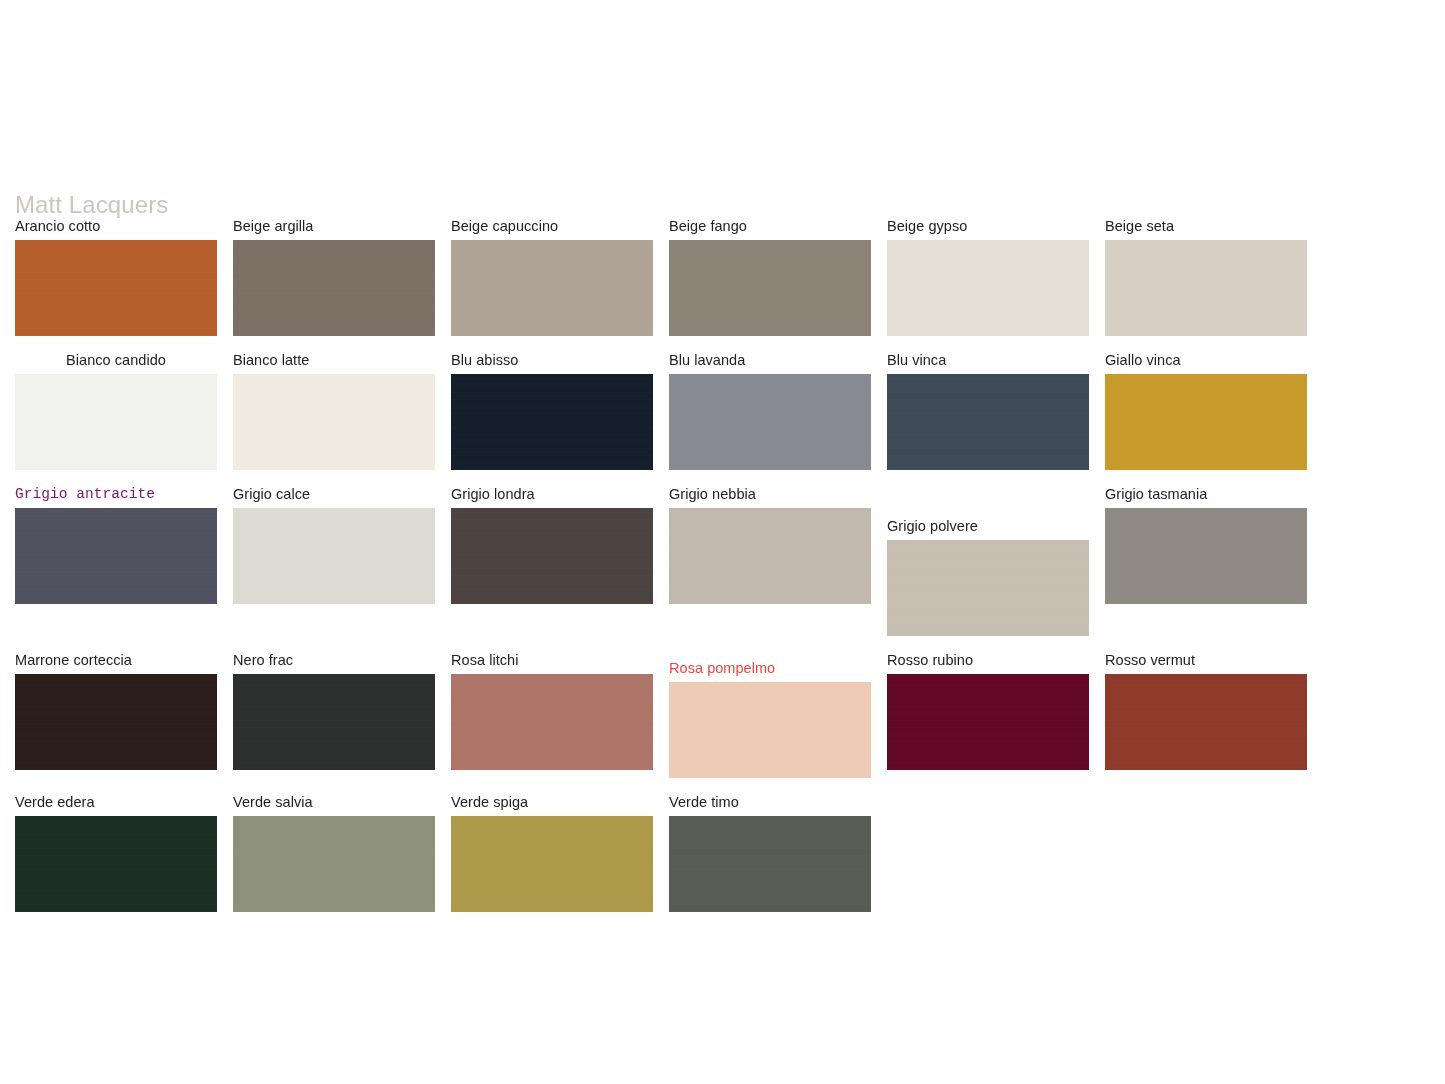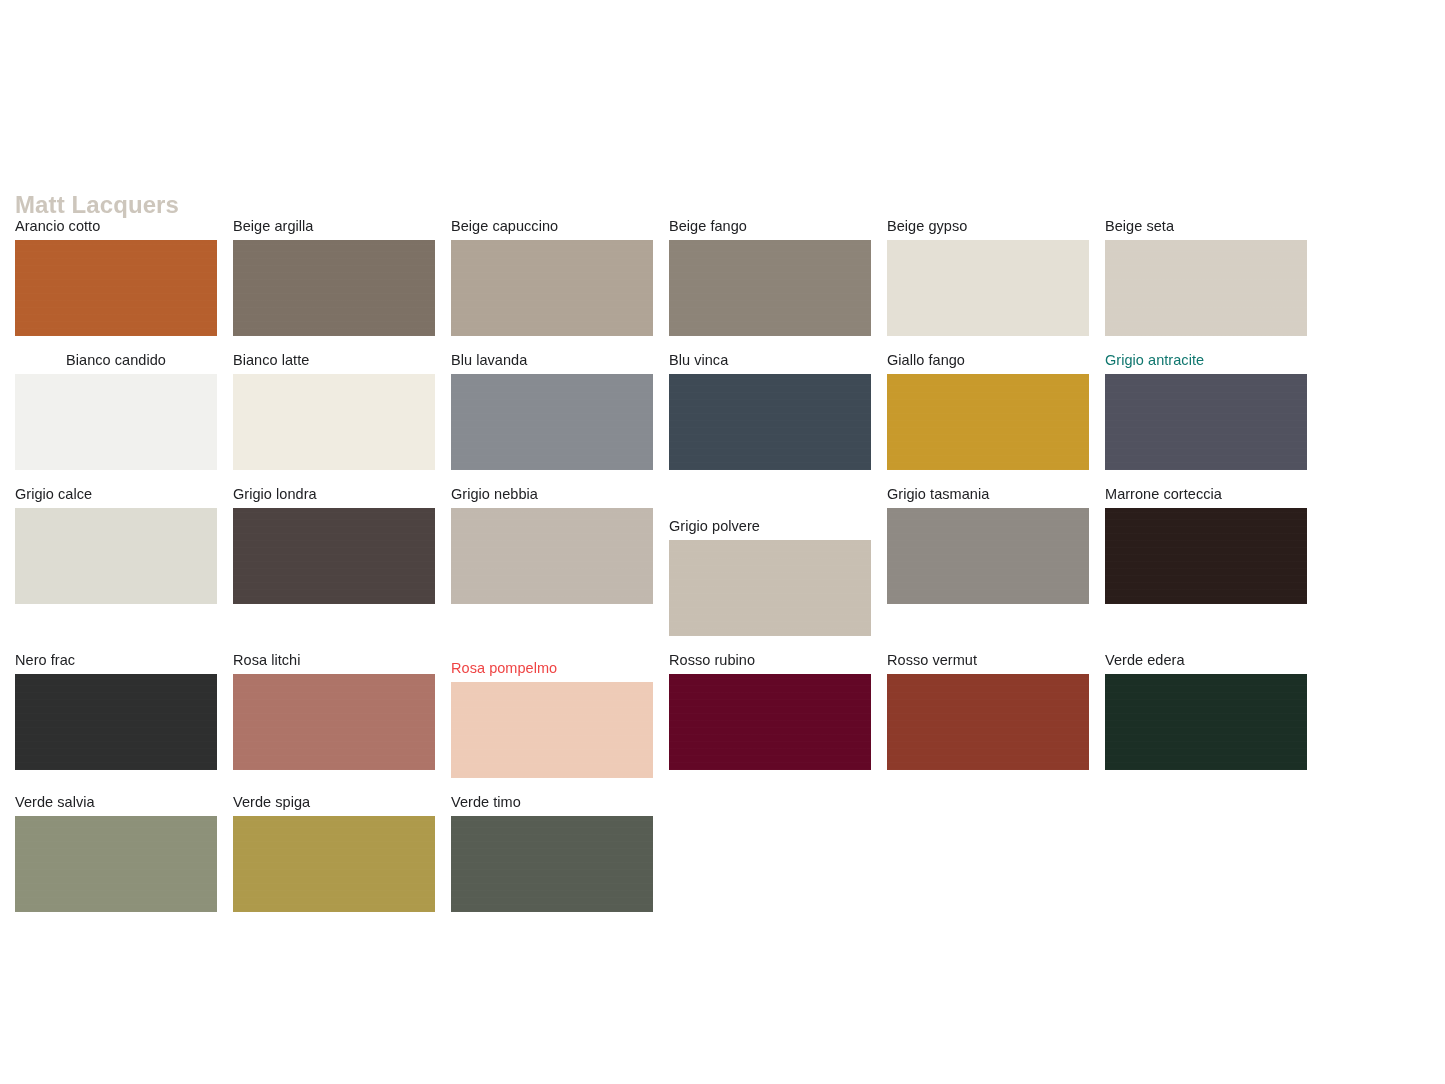--- a/index.html
+++ b/index.html
@@ -19,21 +19,21 @@
     position: relative;
     width: 1445px;
     height: 1084px;
     background: #ffffff;
   }
   .palette-title {
     position: absolute;
     left: 15px;
     top: 176px;
     font-size: 24px;
-    font-weight: 700;
+    font-weight: 400;
     letter-spacing: 0.1px;
     line-height: 1.1;
     color: #cdc6bc;
     white-space: nowrap;
   }
   .swatch-grid {
     position: absolute;
     left: 15px;
     top: 218px;
     width: 1420px;
@@ -114,33 +114,37 @@
       </div>
       <div class="swatch-cell">
         <span class="swatch-label" style="color: rgb(32, 33, 36); text-align: center;">Bianco candido</span>
         <span class="swatch-chip" style="background-color: rgb(241, 241, 238);"></span>
       </div>
       <div class="swatch-cell">
         <span class="swatch-label" style="color: rgb(32, 33, 36);">Bianco latte</span>
         <span class="swatch-chip" style="background-color: rgb(240, 236, 225);"></span>
       </div>
       <div class="swatch-cell">
+        <span class="swatch-label" style="color: rgb(32, 33, 36);">Blu abisso</span>
+        <span class="swatch-chip" style="background-color: rgb(21, 31, 44);"></span>
+      </div>
+      <div class="swatch-cell">
         <span class="swatch-label" style="color: rgb(32, 33, 36);">Blu lavanda</span>
         <span class="swatch-chip" style="background-color: rgb(135, 139, 145);"></span>
       </div>
       <div class="swatch-cell">
         <span class="swatch-label" style="color: rgb(32, 33, 36);">Blu vinca</span>
         <span class="swatch-chip" style="background-color: rgb(62, 74, 85);"></span>
       </div>
       <div class="swatch-cell">
-        <span class="swatch-label" style="color: rgb(32, 33, 36);">Giallo fango</span>
+        <span class="swatch-label" style="color: rgb(32, 33, 36);">Giallo vinca</span>
         <span class="swatch-chip" style="background-color: rgb(200, 154, 44);"></span>
       </div>
       <div class="swatch-cell">
-        <span class="swatch-label" style="color: #0f766e;">Grigio antracite</span>
+        <span class="swatch-label" style="color: #701a75; font-family: Liberation Mono, monospace;">Grigio antracite</span>
         <span class="swatch-chip" style="background-color: rgb(81, 82, 95);"></span>
       </div>
       <div class="swatch-cell">
         <span class="swatch-label" style="color: rgb(32, 33, 36);">Grigio calce</span>
         <span class="swatch-chip" style="background-color: rgb(221, 220, 210);"></span>
       </div>
       <div class="swatch-cell">
         <span class="swatch-label" style="color: rgb(32, 33, 36);">Grigio londra</span>
         <span class="swatch-chip" style="background-color: rgb(77, 67, 65);"></span>
       </div>

